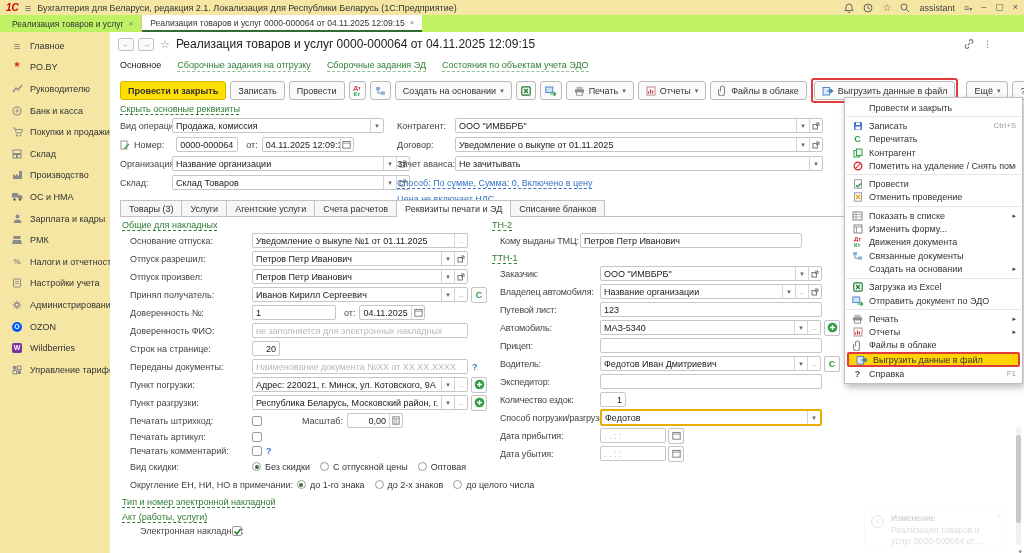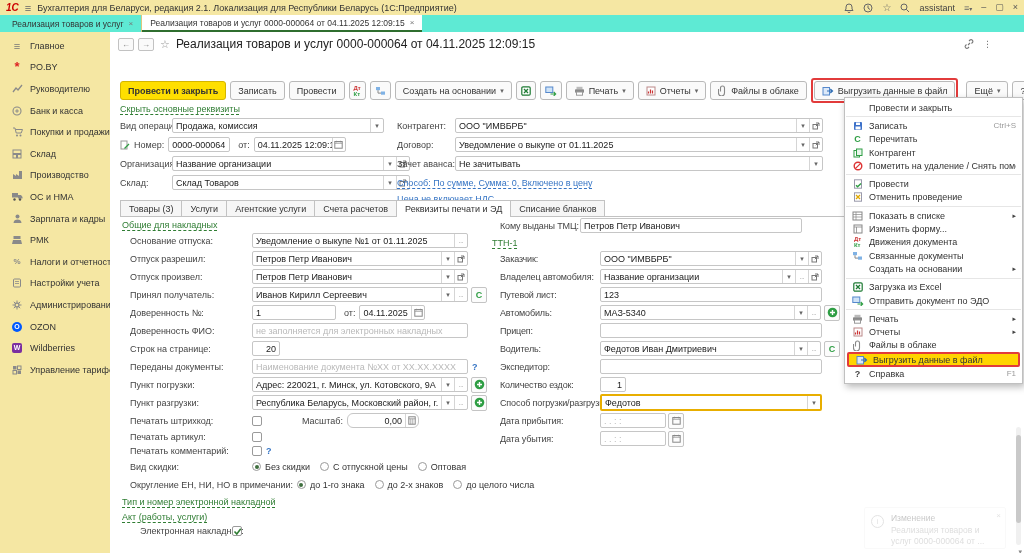--- a/index.html
+++ b/index.html
@@ -4,21 +4,21 @@
 <style>
   *{box-sizing:border-box;margin:0;padding:0}
   html,body{width:1024px;height:553px;overflow:hidden}
   body{font-family:"Liberation Sans","DejaVu Sans",sans-serif;font-size:9px;color:#333;background:#fff;position:relative}
   
   .titlebar{height:15px;background:#f5e7a3;display:flex;align-items:center;padding:0 6px;gap:6px;font-size:9px;color:#333}
   .logo{color:#c00;font-weight:bold;font-style:italic;font-size:10px}
   .titlebar .apptitle{white-space:nowrap;overflow:hidden}
   .titlebar .right{margin-left:auto;display:flex;align-items:center;gap:9px}
   .winbtn{color:#555;font-size:9px;line-height:9px}
-  .tabbar{height:17px;background:#5eead4;display:flex;align-items:stretch;padding-left:4px;font-size:8.5px}
+  .tabbar{height:17px;background:#bef264;display:flex;align-items:stretch;padding-left:4px;font-size:8.5px}
   .wtab{display:flex;align-items:center;gap:5px;padding:0 8px;white-space:nowrap;color:#333}
   .wtab.inactive{border-right:1px solid #dcc87e}
   .wtab.active{background:#fff;border-bottom:2px solid #2f6e2f}
   .tabx{color:#777;font-size:8px}
   
   .main{display:flex;height:521px}
   .sidebar{width:110px;background:#f5e7a3;padding-top:3px;flex:none}
   .sb-item{display:flex;align-items:center;gap:7px;height:21.6px;padding-left:11px;font-size:9px;color:#333;white-space:nowrap}
   .sb-ic{width:12px;display:flex;justify-content:center;align-items:center;flex:none}
   .content{flex:1;position:relative;background:#fff;overflow:hidden}
@@ -288,20 +288,26 @@
     </div>
     <div class="hdr-icons">
       <span style="display: inline-flex; align-items: center;">
           <svg width="10" height="10">
             <path d="M4 6L6 4M2.5 5.5l-1 1a1.8 1.8 0 0 0 2.5 2.5l1-1M7.5 4.5l1-1A1.8 1.8 0 0 0 6 1L5 2" fill="none" stroke="#777" stroke-width="1.1"></path>
           </svg>
         </span>
       <span style="color:#777">⋮</span>
     </div>
 
+    <div class="navlinks" id="navlinks">
+        <a class="nl current">Основное</a>
+        <a class="nl">Сборочные задания на отгрузку</a>
+        <a class="nl">Сборочные задания ЭД</a>
+        <a class="nl">Состояния по объектам учета ЭДО</a>
+      </div>
 
     <div class="toolbar">
       <button class="tbtn primary">Провести и закрыть</button>
       <button class="tbtn">Записать</button>
       <button class="tbtn">Провести</button>
       <button class="tbtn icon">
           <span style="display: inline-flex; align-items: center;">
             <span style="font-size:6px;font-weight:bold;line-height:6px;display:inline-block;text-align:left"><span style="color:#c33">Дт</span><br><span style="color:#2f9e44">Кт</span></span>
           </span>
         </button>
@@ -393,21 +399,21 @@
             <span class="fbtn">▾</span>
           </span>
       </div>
       <div class="hrow" style="left:0;top:19px">
         <span style="margin-right: 4px; display: inline-flex; align-items: center;">
             <svg width="10" height="10">
               <rect x="1" y="1" width="6" height="8" fill="#fff" stroke="#999"></rect>
               <path d="M4.5 8.5l4.5-4.5" stroke="#2f9e44" stroke-width="1.3"></path>
             </svg>
           </span>
-        <span class="lbl" style="margin-right:4px">Номер:</span>
+        <span class="lbl" style="margin-right:12px">Номер:</span>
         <span class="fld" style="width:62px">
             <span class="val">0000-000064</span>
           </span>
         <span class="lbl" style="margin:0 4px 0 8px">от:</span>
         <span class="fld" style="width:92px">
             <span class="val">04.11.2025 12:09:15</span>
             <span class="fbtn" style="display: inline-flex; align-items: center;">
               <svg width="9" height="9">
                 <rect x=".8" y="1.5" width="7.4" height="6.7" fill="none" stroke="#888"></rect>
                 <path d="M.8 3.2h7.4M2.5 .8v1.5M6.5 .8v1.5" stroke="#888" stroke-width=".8"></path>
@@ -593,21 +599,21 @@
             <svg width="11" height="11">
               <circle cx="5.5" cy="5.5" r="4.8" fill="#2f9e44"></circle>
               <path d="M5.5 3v5M3 5.5h5" stroke="#fff" stroke-width="1.4"></path>
             </svg>
           </span>
         </div>
         <div class="frow">
           <span class="lbl">Печатать штрихкод:</span>
           <span class="cb"></span>
           <span class="lbl" style="width: auto; margin: 0px 4px 0px 8px; padding-left: 32px;">Масштаб:</span>
-          <span class="fld" style="width: 72px; border-radius: 6px;">
+          <span class="fld" style="width: 56px;">
             <span class="val num">0,00</span>
             <span class="fbtn">
               <svg width="8" height="9">
                 <rect x=".8" y=".8" width="6.4" height="7.4" fill="none" stroke="#888"></rect>
                 <path d="M.8 2.8h6.4M2.8 2.8v5.4M4.8 2.8v5.4" stroke="#888" stroke-width=".7"></path>
               </svg>
             </span>
           </span>
         </div>
         <div class="frow short">
@@ -662,20 +668,23 @@
         <div class="frow short" style="padding-left: 18px;">
           <span class="lbl" style="width: 92px;">Электронная накладная:</span>
           <span class="cb">
             <svg width="9" height="9">
               <path d="M1.5 4.5l2.3 2.5L7.8 1.8" fill="none" stroke="#2f7d33" stroke-width="1.6"></path>
             </svg>
           </span>
         </div>
       </div>
     <div class="col col-right" id="colRight">
+        <div class="frow linkrow">
+          <a class="glink">ТН-2</a>
+        </div>
         <div class="frow">
           <span class="lbl" style="width: 80px;">Кому выданы ТМЦ:</span>
           <span class="fld" style="width: 222px;">
             <span class="val">Петров Петр Иванович</span>
           </span>
         </div>
         <div class="frow linkrow">
           <a class="glink">ТТН-1</a>
         </div>
         <div class="frow">

